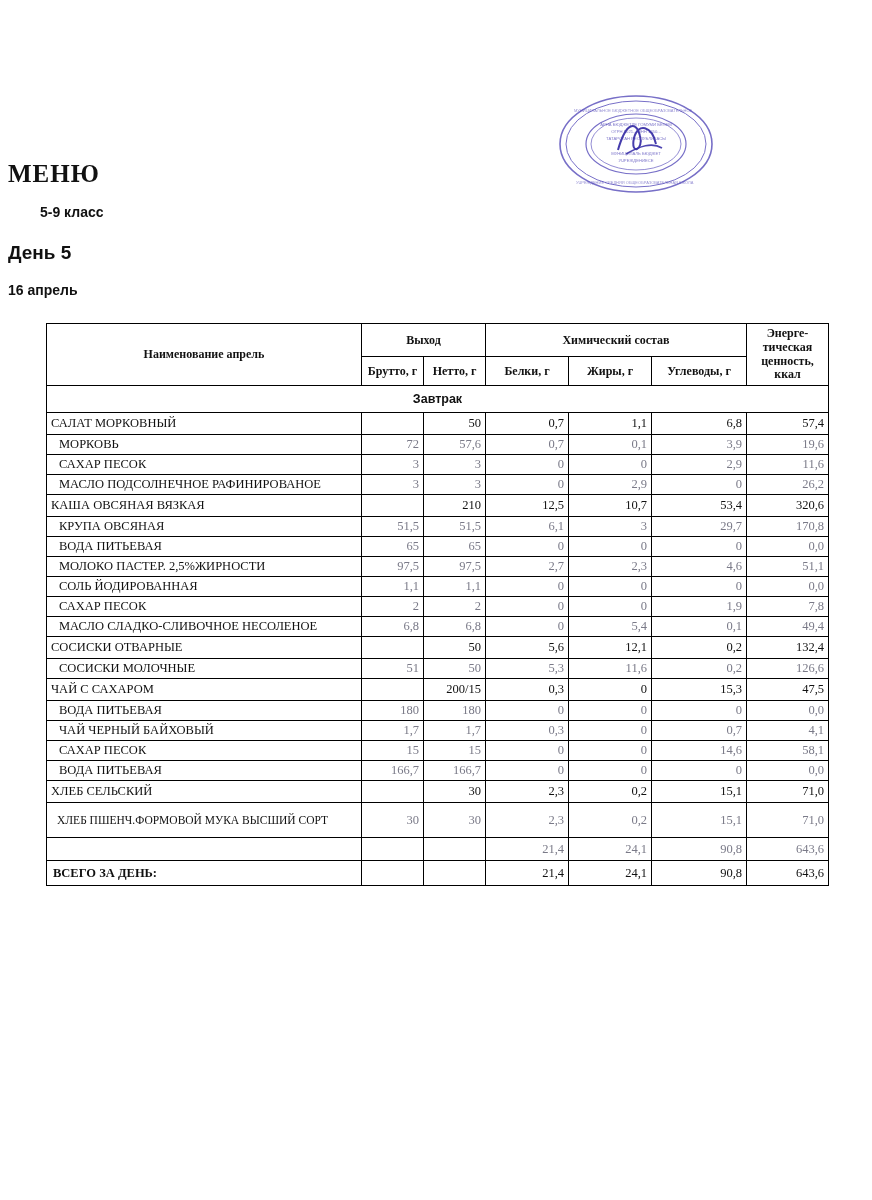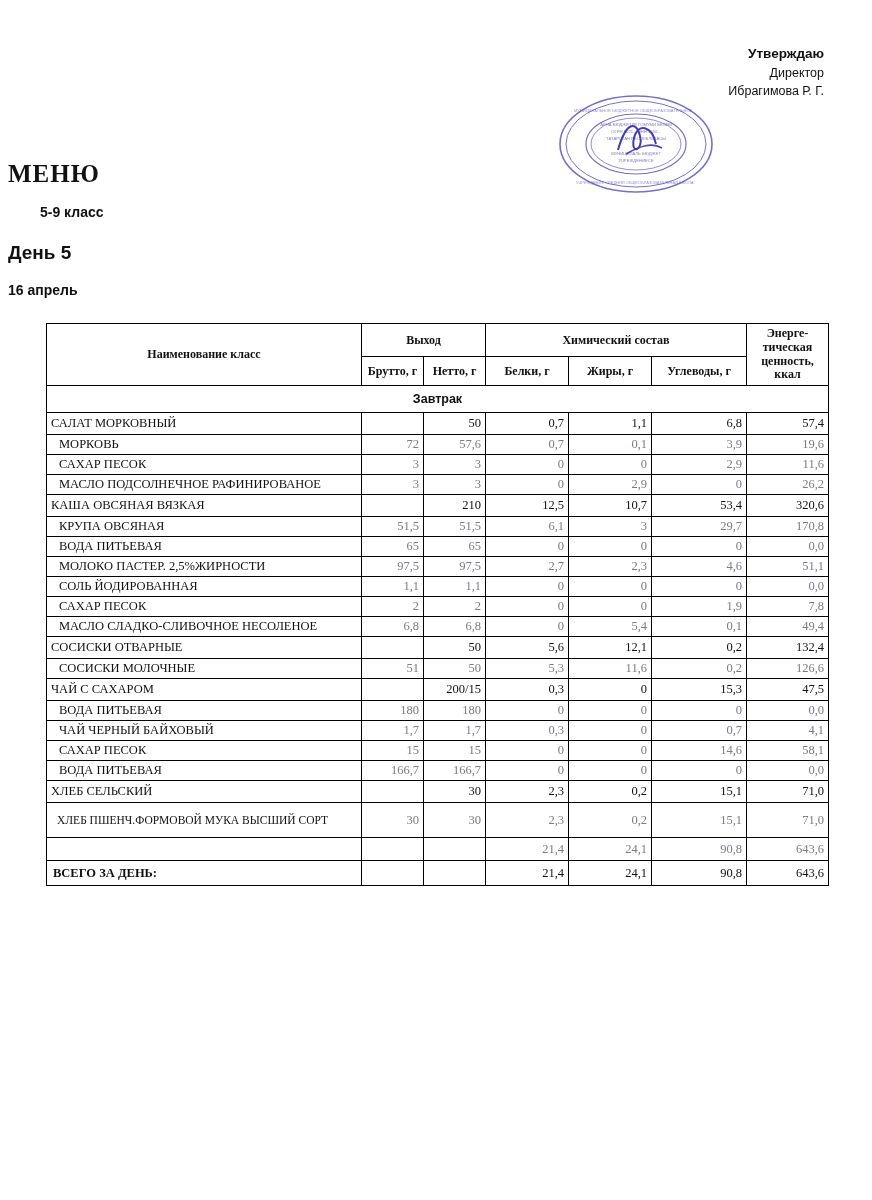--- a/index.html
+++ b/index.html
@@ -172,25 +172,20 @@
   }
   tr.subtotal td { height: 22px; }
   tr.grandtotal td { height: 24px; padding-left: 6px; }
   .blankcell { border: 1px solid #000; }
 </style>
 </head>
 <body>
 
 <div class="page">
 
-  <div class="approval">
-    <div class="approve-word">Утверждаю</div>
-    <div class="role">Директор</div>
-    <div class="person">Ибрагимова Р. Г.</div>
-  </div>
 
   <div class="stamp">
     <svg width="160" height="104" viewBox="0 0 160 104" xmlns="http://www.w3.org/2000/svg">
       <g stroke="#4a3fb5" fill="none" opacity="0.75">
         <ellipse cx="80" cy="52" rx="76" ry="48" stroke-width="1.6"></ellipse>
         <ellipse cx="80" cy="52" rx="70" ry="43" stroke-width="1"></ellipse>
         <ellipse cx="80" cy="52" rx="50" ry="30" stroke-width="1.2"></ellipse>
         <ellipse cx="80" cy="52" rx="45" ry="26" stroke-width="0.8"></ellipse>
       </g>
       <g fill="#4a3fb5" opacity="0.72" font-family="Liberation Sans, sans-serif" font-size="4.2" text-anchor="middle">
@@ -222,21 +217,21 @@
         <col class="c-name">
           <col class="c-brutto">
           <col class="c-netto">
         <col class="c-belki">
           <col class="c-jiry">
           <col class="c-uglev">
           <col class="c-energ">
       </colgroup>
       <thead>
         <tr class="hdr-row1">
-          <th class="th-name" rowspan="2">Наименование класс</th>
+          <th class="th-name" rowspan="2">Наименование апрель</th>
           <th colspan="2">Выход</th>
           <th colspan="3">Химический состав</th>
           <th class="th-energy" rowspan="2">Энерге-тическая ценность, ккал</th>
         </tr>
         <tr class="hdr-row2">
           <th>Брутто, г</th>
           <th>Нетто, г</th>
           <th>Белки, г</th>
           <th>Жиры, г</th>
           <th>Углеводы, г</th>

